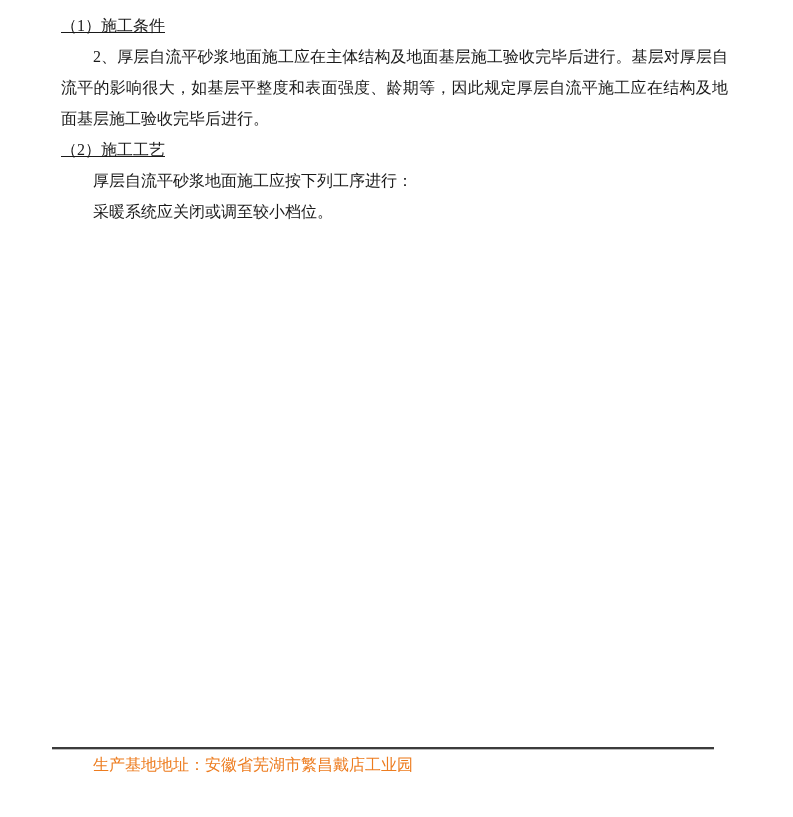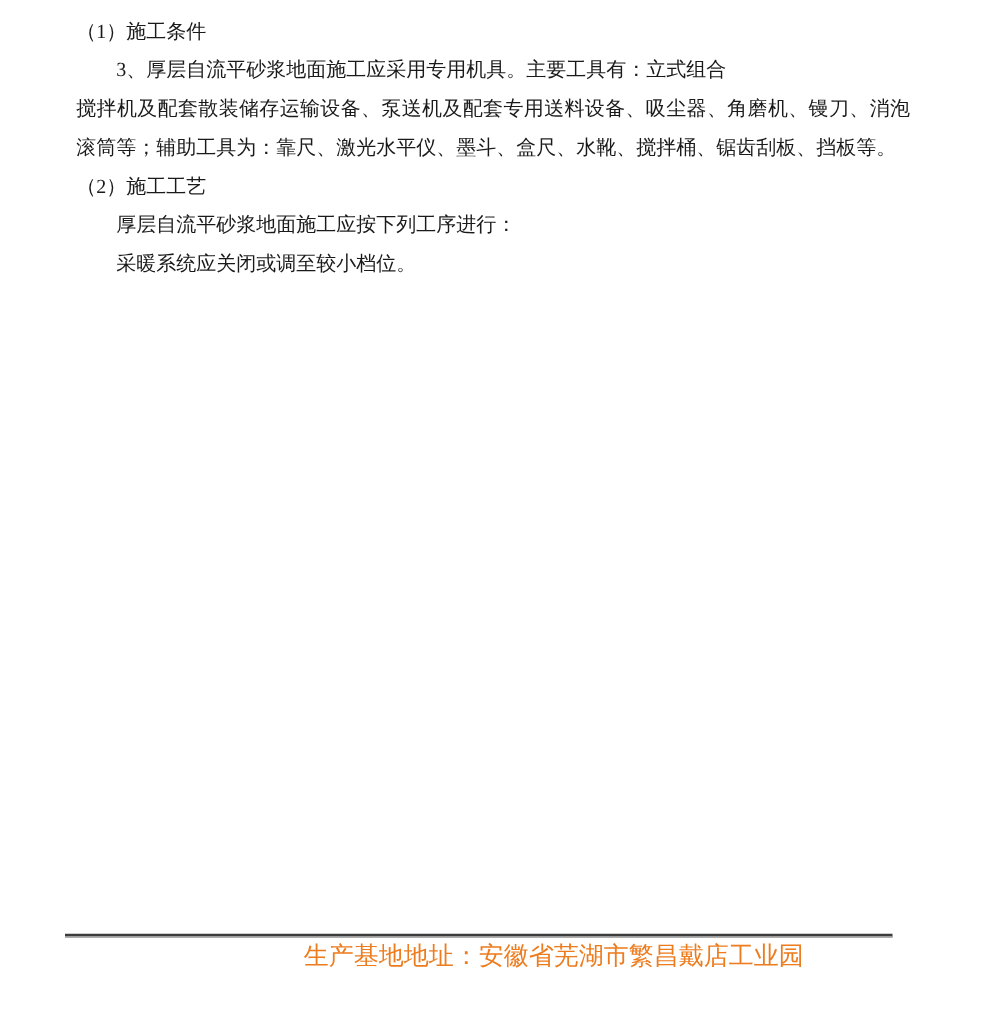--- a/index.html
+++ b/index.html
@@ -27,20 +27,21 @@
     padding: 0;
     font-size: 16px;
     font-weight: normal;
     line-height: 31px;
     color: #1a1a1a;
     text-align: justify;
     text-justify: inter-ideograph;
   }
   .content h2 {
     text-align: left;
+    text-decoration: underline;
   }
   .indent {
     text-indent: 2em;
   }
   .preline {
     white-space: pre-line;
   }
   .footer {
     position: absolute;
     left: 0;
@@ -50,38 +51,36 @@
   .footer-rule {
     margin-left: 52px;
     width: 662px;
     height: 2px;
     background: #3c3c3c;
     border-bottom: 1px solid #bdbdbd;
   }
   .footer-text {
     margin-left: 93px;
     margin-top: 4px;
-    font-size: 20px;
+    font-size: 16px;
     line-height: 22px;
-    text-align: center;
   }
 </style>
 </head>
 <body>
 
 <div class="page">
 
   <div class="content">
 
     <h2>（1）施工条件</h2>
 
 
+    <p class="indent">2、厚层自流平砂浆地面施工应在主体结构及地面基层施工验收完毕后进行。基层对厚层自流平的影响很大，如基层平整度和表面强度、龄期等，因此规定厚层自流平施工应在结构及地面基层施工验收完毕后进行。</p>
 
-    <p class="indent preline">3、厚层自流平砂浆地面施工应采用专用机具。主要工具有：立式组合
-搅拌机及配套散装储存运输设备、泵送机及配套专用送料设备、吸尘器、角磨机、镘刀、消泡滚筒等；辅助工具为：靠尺、激光水平仪、墨斗、盒尺、水靴、搅拌桶、锯齿刮板、挡板等。</p>
 
     <h2>（2）施工工艺</h2>
 
     <p class="indent">厚层自流平砂浆地面施工应按下列工序进行：</p>
 
 
     <p class="indent">采暖系统应关闭或调至较小档位。</p>
 
   </div>
 

